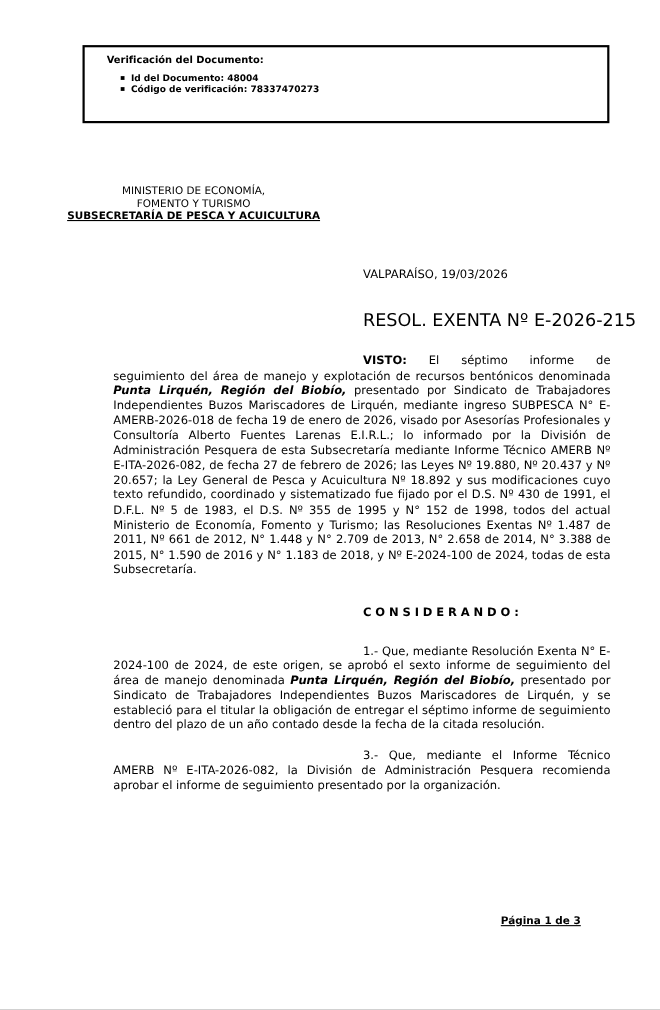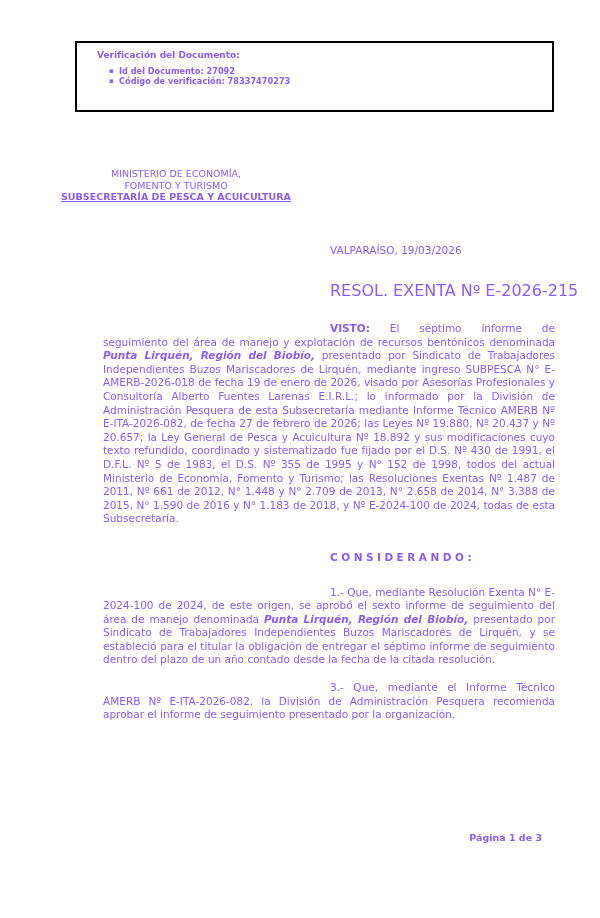--- a/index.html
+++ b/index.html
@@ -2,21 +2,21 @@
 <html lang="es"><head>
 <meta charset="utf-8">
 <style>
   html,body{margin:0;padding:0;background:#888;}
   .page{
     position:relative;
     width:600px;height:918px;
     margin:0 auto;
     background:#ffffff;
     font-family:"DejaVu Sans","Liberation Sans",sans-serif;
-    color:#8b5cf6;
+    color:#000000;
     overflow:hidden;
   }
   
   .verify-box{
     position:absolute;left:75px;top:41px;width:479px;height:71px;
     border:2px solid #000;box-sizing:border-box;
     padding:7px 6px 0 20px;
   }
   .verify-title{font-size:9px;font-weight:bold;margin:0;}
   .verify-list{list-style:none;margin:7px 0 0 0;padding:0 0 0 12px;}
@@ -47,33 +47,33 @@
   .bold{font-weight:bold;}
   .bi{font-weight:bold;font-style:italic;}
   .considerando-heading{
     margin:25px 0 0 227px;
     font-size:10.5px;font-weight:bold;letter-spacing:3.5px;
   }
   .p-c1{margin-top:21px !important;}
   .p-c2,.p-c3{margin-top:14px !important;}
   
   .page-footer{
-    position:absolute;top:832px;right:58px;
-    font-size:9.5px;font-weight:bold;
+    position:absolute;top:832px;right:72px;
+    font-size:9.5px;font-weight:bold;text-decoration:underline;
   }
 </style>
 </head>
 <body>
 
 <div class="page">
 
   <div class="verify-box">
     <p class="verify-title">Verificación del Documento:</p>
     <ul class="verify-list">
-      <li><span class="bullet">▪</span><span>Id del Documento: 27092</span></li>
+      <li><span class="bullet">▪</span><span>Id del Documento: 48004</span></li>
       <li><span class="bullet">▪</span><span>Código de verificación: 78337470273</span></li>
     </ul>
   </div>
 
   <div class="letterhead">
     <div>MINISTERIO DE ECONOMÍA,</div>
     <div>FOMENTO Y TURISMO</div>
     <div class="lh-sub">SUBSECRETARÍA DE PESCA Y ACUICULTURA</div>
   </div>
 

